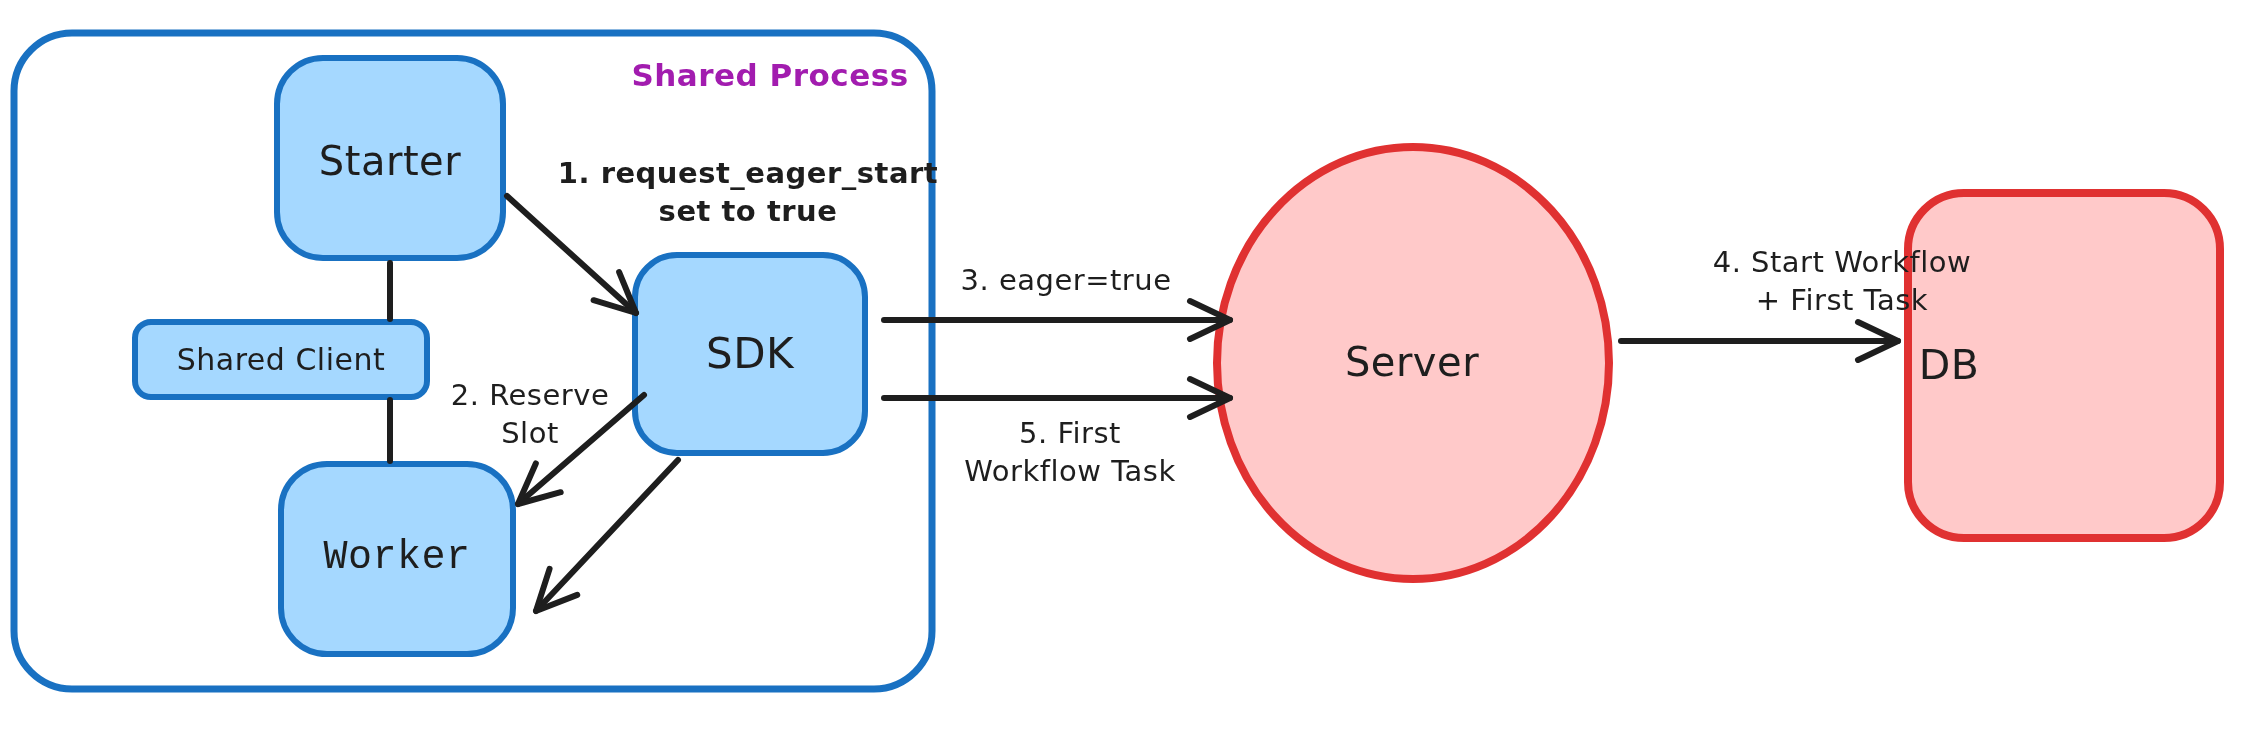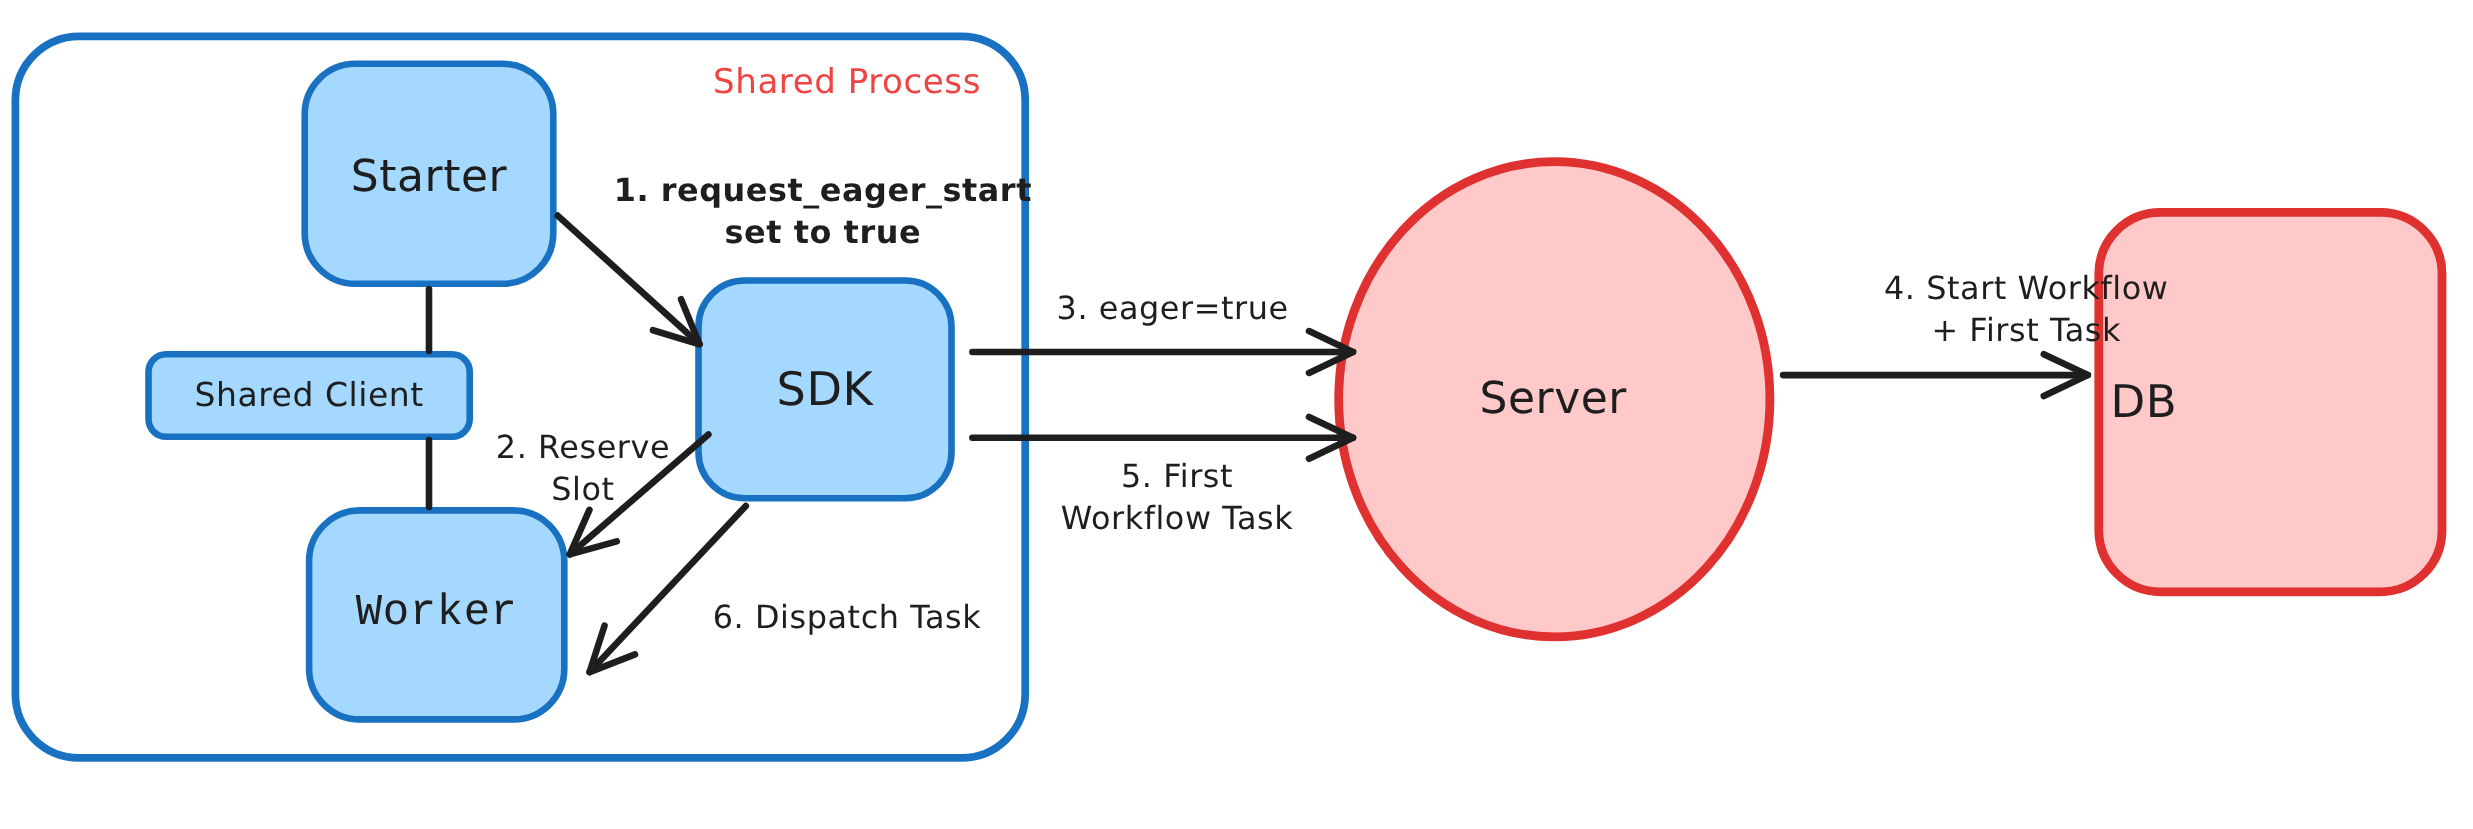--- a/index.html
+++ b/index.html
@@ -15,21 +15,21 @@
   .label{
     position:absolute;
     transform:translate(-50%,-50%);
     text-align:center;
     white-space:nowrap;
     line-height:1.25;
     letter-spacing:0.5px;
   }
   .node-label{font-size:40px;}
   .note{font-size:29px;line-height:1.32;}
-  .title{font-size:31px;font-weight:400;color:#ef4444;}
+  .title{font-size:31px;font-weight:700;color:#a21caf;}
 </style>
 </head>
 <body>
 
 <div class="canvas">
 
   <svg width="2248" height="754" viewBox="0 0 2248 754">
     <defs>
       <marker id="arrowhead" viewBox="0 0 52 48" refX="46" refY="24" markerWidth="52" markerHeight="48" markerUnits="userSpaceOnUse" orient="auto-start-reverse">
         <path d="M6,5 L46,24 L6,43" fill="none" stroke="#1e1e1e" stroke-width="6" stroke-linecap="round" stroke-linejoin="round"></path>
@@ -65,36 +65,33 @@
   <div class="label node-label" style="left:750px;top:354px;font-size:42px;">SDK</div>
   <div class="label node-label" style="left:1412px;top:362px;">Server</div>
   <div class="label node-label" style="left:1949px;top:366px;font-size:41px;text-align:center;">DB</div>
 
 
   <div class="label note" style="left:748px;top:192px;font-weight:bold;">
     <span>1. request_eager_start</span><br>
     <span>set to true</span>
   </div>
 
-  <div class="label note" style="left:530px;top:426px;">
+  <div class="label note" style="left:530px;top:414px;">
     <span>2. Reserve</span><br>
     <span>Slot</span>
   </div>
 
   <div class="label note" style="left:1066px;top:280px;">
     <span>3. eager=true</span>
   </div>
 
   <div class="label note" style="left:1842px;top:281px;">
     <span>4. Start Workflow</span><br>
     <span>+ First Task</span>
   </div>
 
   <div class="label note" style="left:1070px;top:452px;">
     <span>5. First</span><br>
     <span>Workflow Task</span>
   </div>
 
-  <div class="label note" style="left:770px;top:561px;">
-    <span>6. Dispatch Task</span>
-  </div>
 
 </div>
 
 </body></html>

